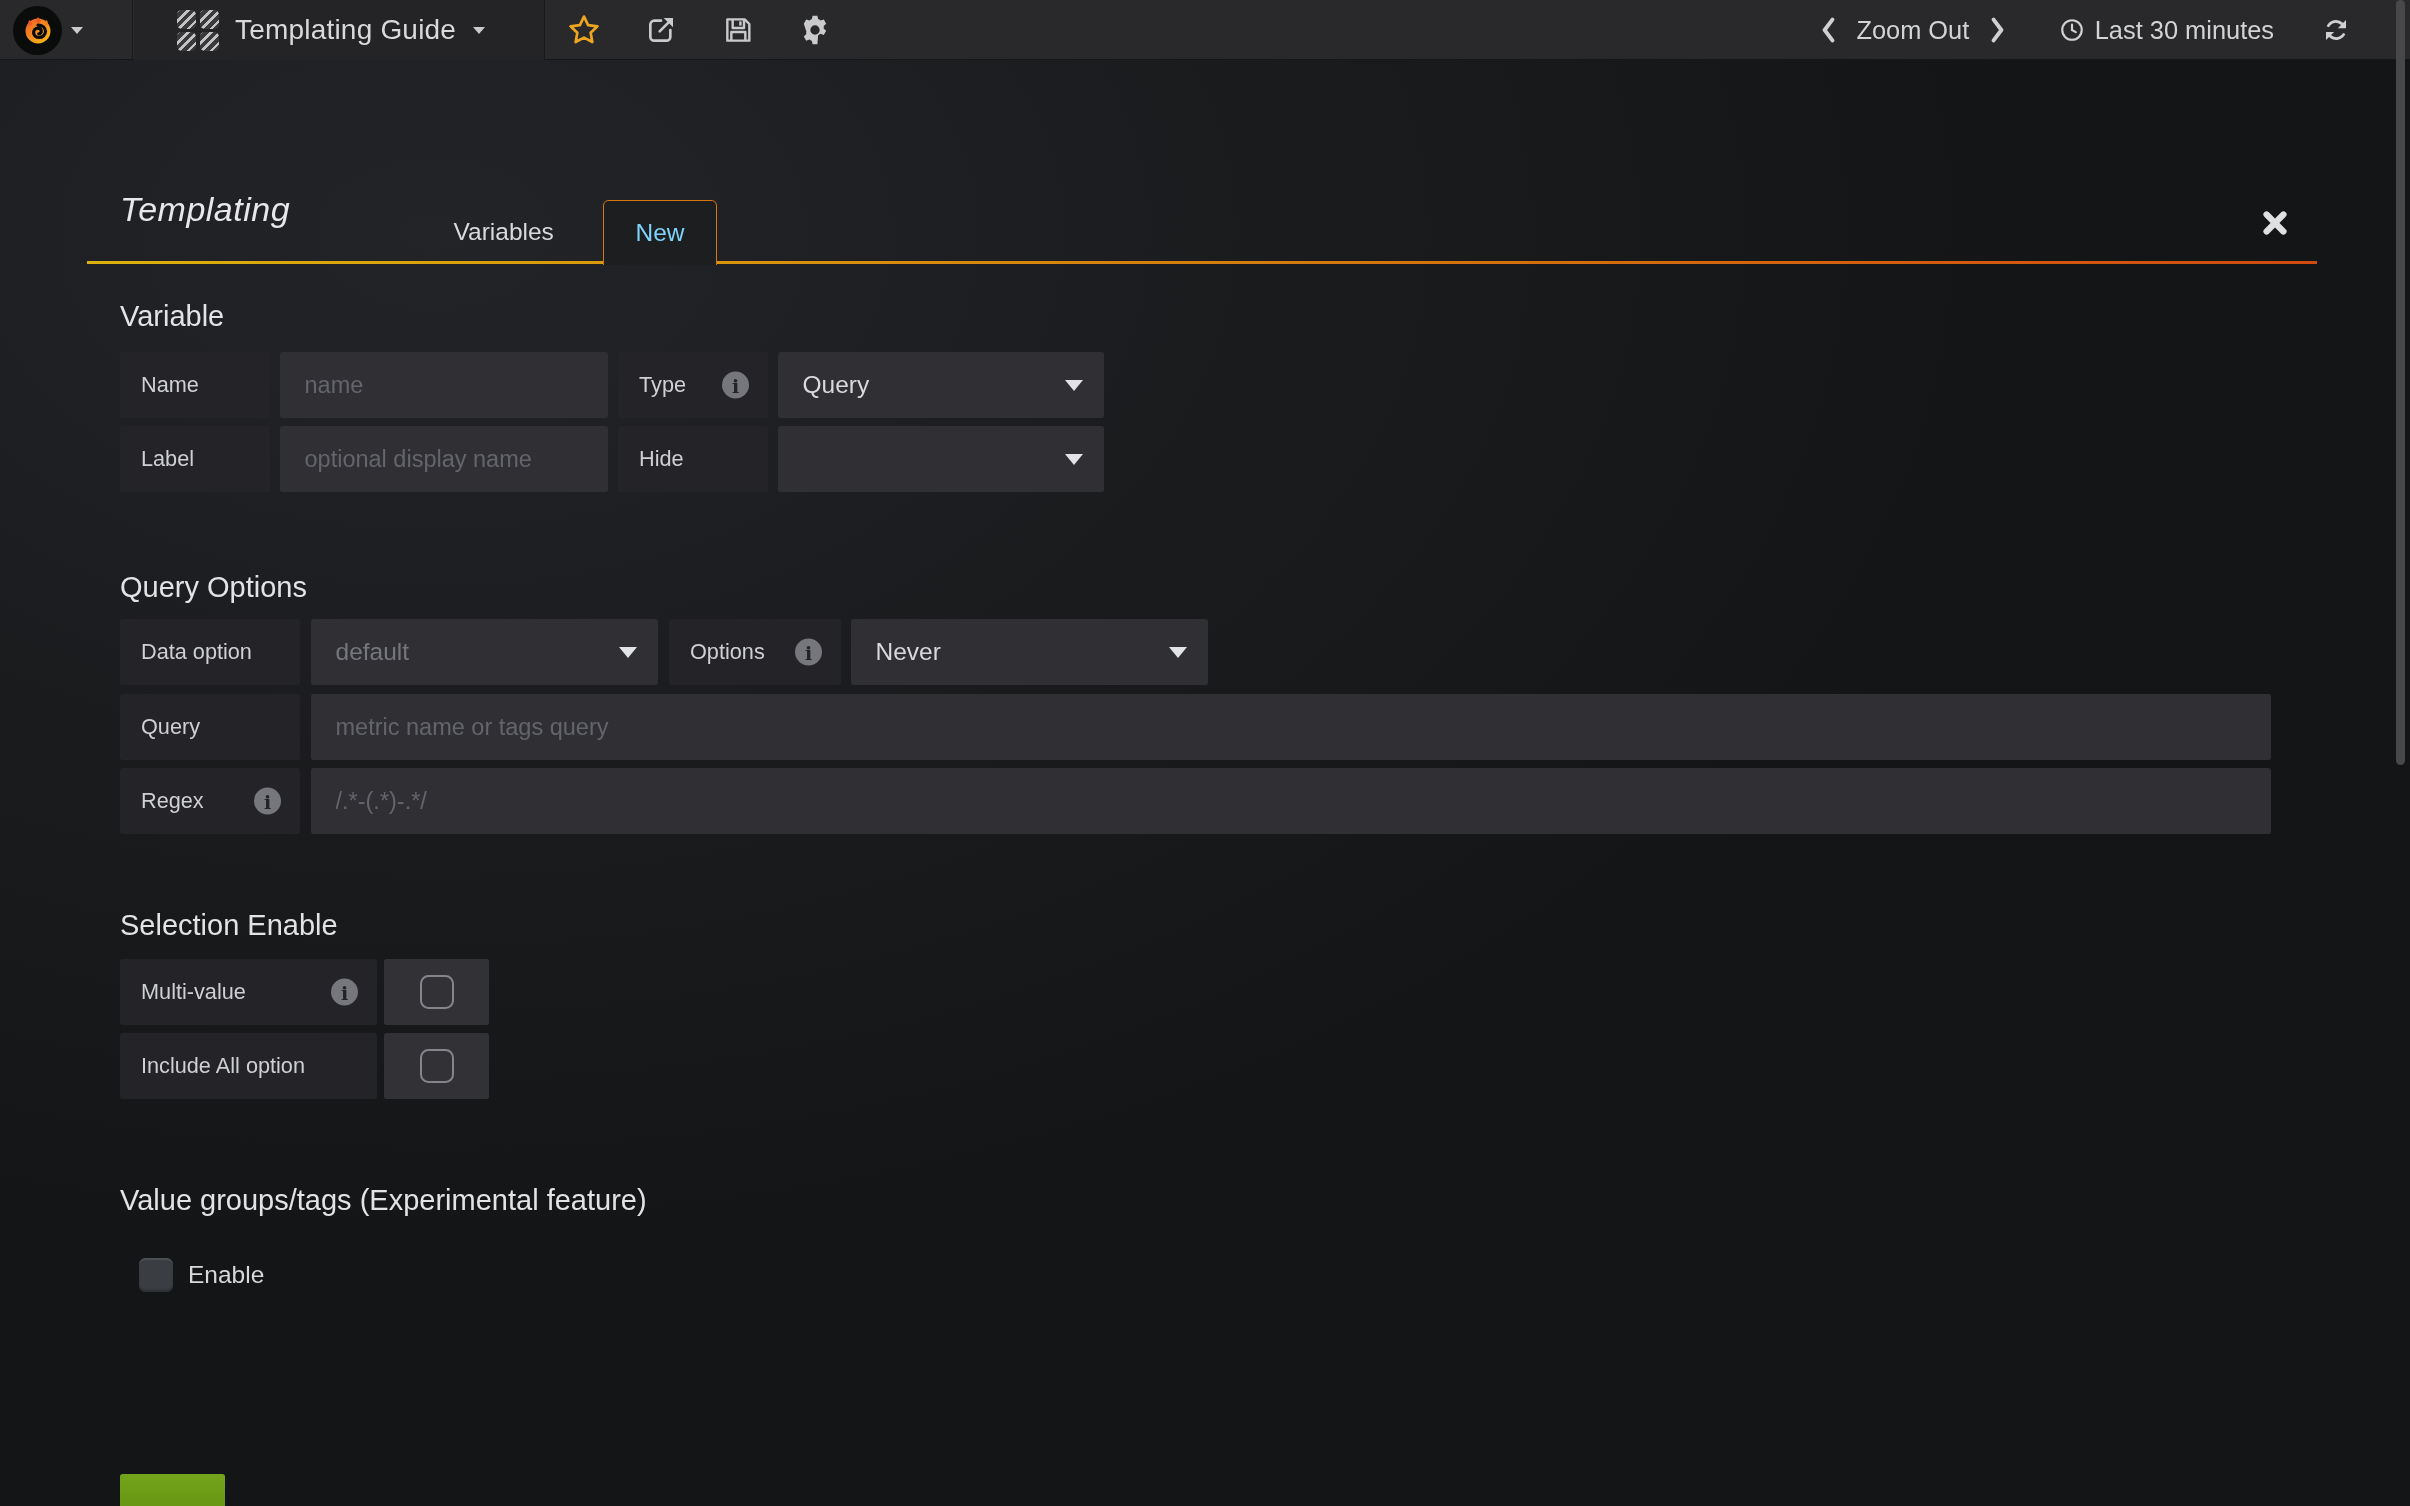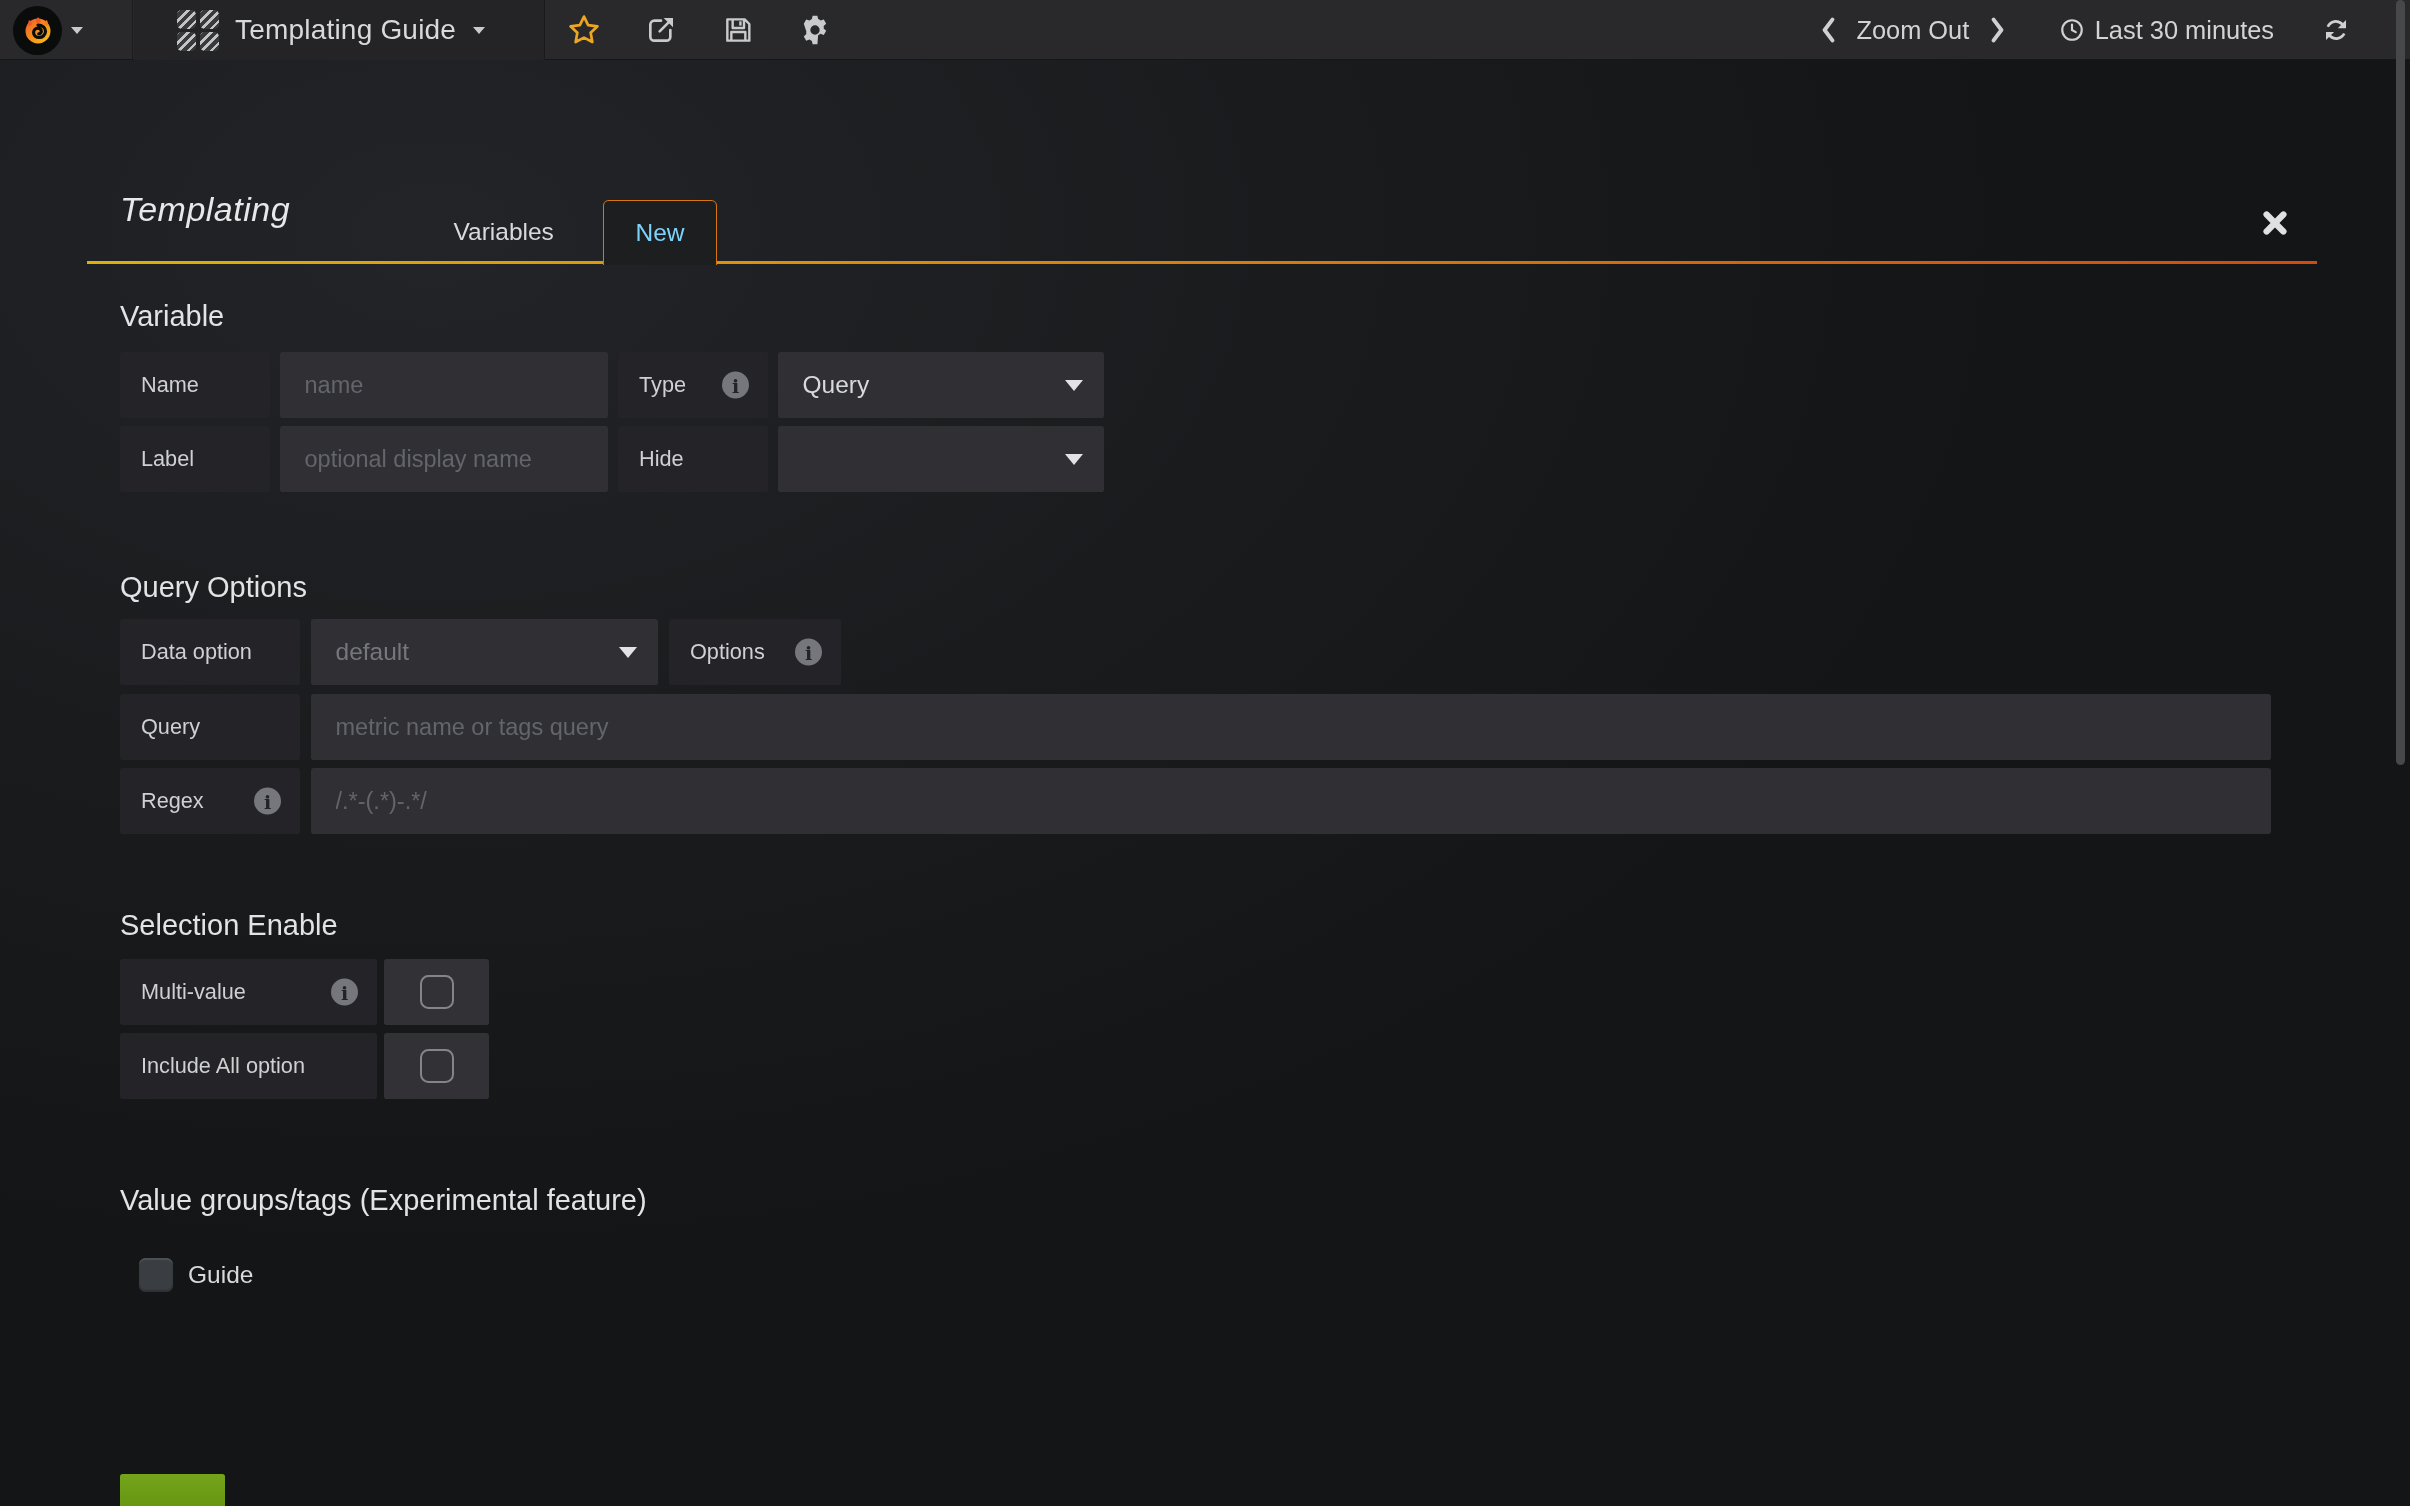--- a/index.html
+++ b/index.html
@@ -233,20 +233,24 @@
       <span>Data option</span>
     </div>
     <div class="box form-select muted" style="left:311px; top:559px; width:347px">
       <span>default</span>
       <span class="select-caret"></span>
     </div>
     <div class="box form-label" style="left:669px; top:559px; width:172px">
       <span>Options</span>
       <span class="info-icon">i</span>
     </div>
+    <div class="box form-select" style="left:851px; top:559px; width:357px">
+      <span>Never</span>
+      <span class="select-caret"></span>
+    </div>
 
     <div class="box form-label" style="left:120px; top:634px; width:180px">
       <span>Query</span>
     </div>
     <input class="form-input" style="left: 311px; top: 634px; width: 1960px;" placeholder="metric name or tags query">
 
     <div class="box form-label" style="left:120px; top:708px; width:180px">
       <span>Regex</span>
       <span class="info-icon">i</span>
     </div>
@@ -264,21 +268,21 @@
 
     <div class="box form-label" style="left:120px; top:973px; width:257px">
       <span>Include All option</span>
     </div>
     <div class="box cb-container" style="left:384px; top:973px">
       <span class="checkbox-outline"></span>
     </div>
 
     <div class="section-heading" style="top:1121px">Value groups/tags (Experimental feature)</div>
     <span class="enable-checkbox"></span>
-    <div class="enable-label">Guide</div>
+    <div class="enable-label">Enable</div>
 
 
     <div class="add-btn">
       
     </div>
 
   </div>
 </div>
 
 

